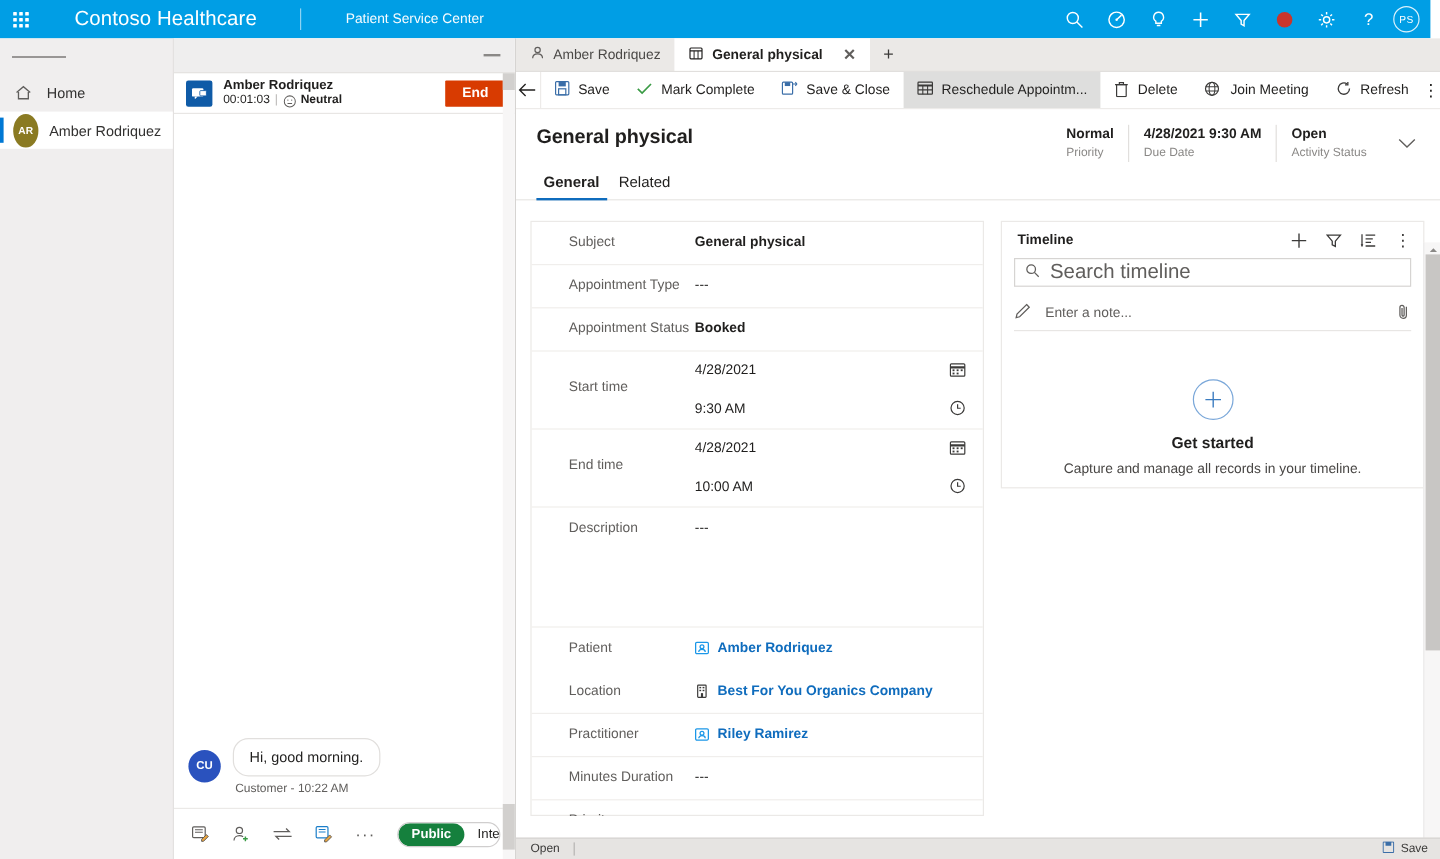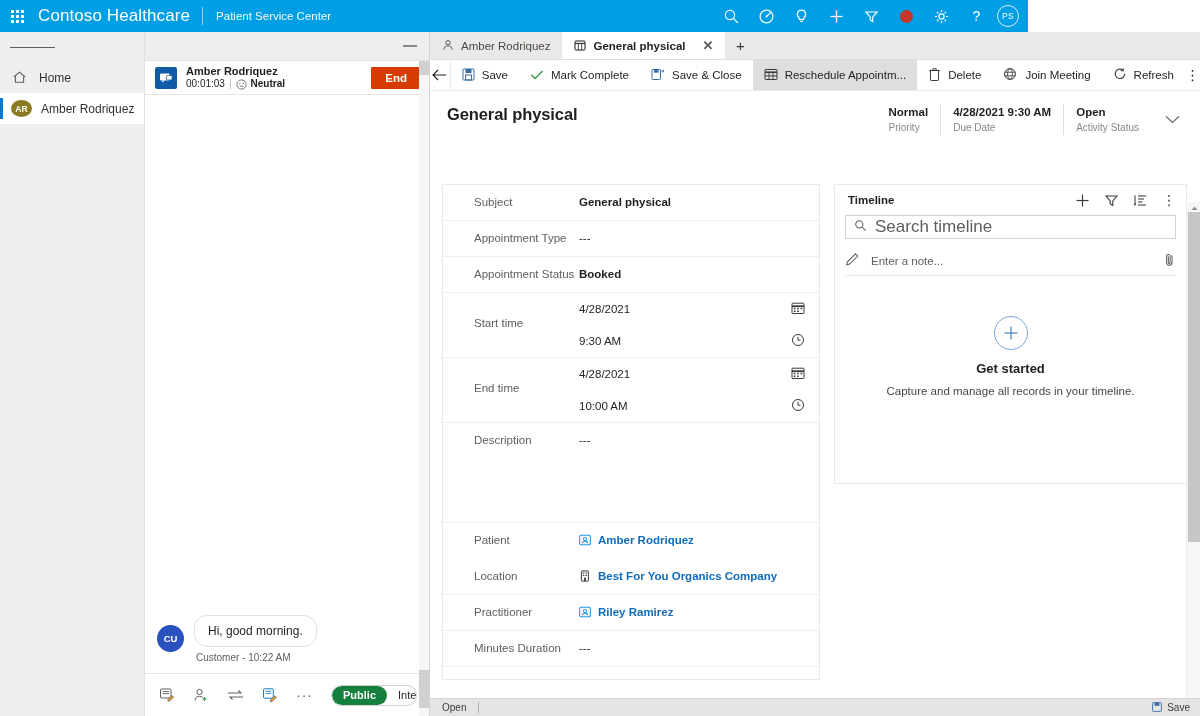--- a/index.html
+++ b/index.html
@@ -6,22 +6,22 @@
   html, body {
     width: 1200px; height: 716px;
     font-family: "Liberation Sans", sans-serif;
     font-size: 12px; color: #323130;
     background: #fff; overflow: hidden;
   }
   #app { position: relative; width: 1200px; height: 716px; }
 
   
   .topbar {
-    position: absolute; top: 0; left: 0; width: 1028px; height: 32px;
-    background: #009ee5; display: flex; align-items: center;
+    position: absolute; top: 0; left: 0; width: 1192px; height: 32px;
+    background: #009ee5; display: flex; align-items: center; gap: 24px;
   }
   .waffle {
     width: 34px; height: 32px; display: flex; align-items: center; justify-content: center;
     cursor: pointer;
   }
   .waffle-grid { display: grid; grid-template-columns: repeat(3,3px); grid-gap: 2px; }
   .waffle-grid i { width: 3px; height: 3px; background: #fff; border-radius: 0.5px; display: block; }
   .brand {
     color: #fff; font-size: 17px; letter-spacing: .1px; padding-left: 4px; padding-right: 12px;
     white-space: nowrap;
@@ -52,21 +52,21 @@
     height: 31px; display: flex; align-items: center; padding-left: 11px;
     font-size: 12px; color: #323130; cursor: pointer; position: relative;
   }
   .navitem.sel { background: #fff; }
   .navitem.sel::before {
     content:""; position: absolute; left: 0; top: 5px; bottom: 5px; width: 3px; background: #0078d4;
   }
   .navitem .nvlabel { padding-left: 12px; }
   .navitem .home-i { width: 16px; display:flex; justify-content:center; }
   .avatar-sm {
-    width: 21px; height: 17px; border-radius: 50%; background: #8a7a22;
+    width: 21px; height: 28px; border-radius: 50%; background: #8a7a22;
     color: #fff; font-size: 8.5px; font-weight: bold;
     display: flex; align-items: center; justify-content: center; letter-spacing: .2px;
   }
   .navitem.sel .nvlabel { padding-left: 9px; }
 
   
   .chatpanel {
     position: absolute; top: 32px; left: 145px; width: 285px; height: 684px;
     background: #fff; border-right: 1px solid #d6d4d2;
     display: flex; flex-direction: column;
@@ -203,21 +203,21 @@
   .frow.tall { min-height: 64px; }
   .frow.tall .flabel { padding-top: 24px; }
   .frow.desc { min-height: 100px; }
   .dtline { display: flex; align-items: center; height: 32px; }
   .dtline .dtv { flex: 1; font-size: 11.5px; color: #201f1e; }
   .lookup { display: flex; align-items: center; gap: 7px; padding-top: 11px; }
   .lookup a { color: #0f6cbd; font-weight: bold; font-size: 11.5px; text-decoration: none; cursor: pointer; }
   .lk-ico { display: flex; align-items: center; }
   
   .col-gap { width: 14px; flex: 0 0 auto; }
-  .col-timeline { width: 353px; flex: 0 0 auto; height: 300px; }
+  .col-timeline { width: 353px; flex: 0 0 auto; height: 223px; }
   .tl-hdr { display: flex; align-items: center; height: 30px; padding: 0 10px 0 13px; }
   .tl-title { font-size: 11.5px; font-weight: bold; color: #201f1e; }
   .tl-acts { margin-left: auto; display: flex; align-items: center; gap: 14px; }
   .tl-acts span { cursor: pointer; display: flex; align-items: center; }
   .tl-search {
     margin: 0 10px; height: 24px; border: 1px solid #d6d4d2; display: flex; align-items: center;
     padding: 0 8px; gap: 8px;
   }
   .tl-search input {
     border: none; outline: none; font-size: 17px; flex: 1; background: transparent;
@@ -575,20 +575,24 @@
           <div class="hf-lab">Activity Status</div>
         </div>
         <div class="hchev">
           <svg width="15" height="9" viewBox="0 0 15 9">
               <path d="M1 1.3L7.5 7.5 14 1.3" fill="none" stroke="#605e5c" stroke-width="1.15"></path>
             </svg>
         </div>
       </div>
     </div>
 
+    <div class="formtabs">
+      <div class="ftab active">General</div>
+      <div class="ftab">Related</div>
+    </div>
 
     <div class="formbody">
 
       <div class="colcard col-form">
         <div class="frow">
           <div class="flabel">Subject</div>
           <div class="fvalue">General physical</div>
         </div>
         <div class="frow">
           <div class="flabel">Appointment Type</div>

